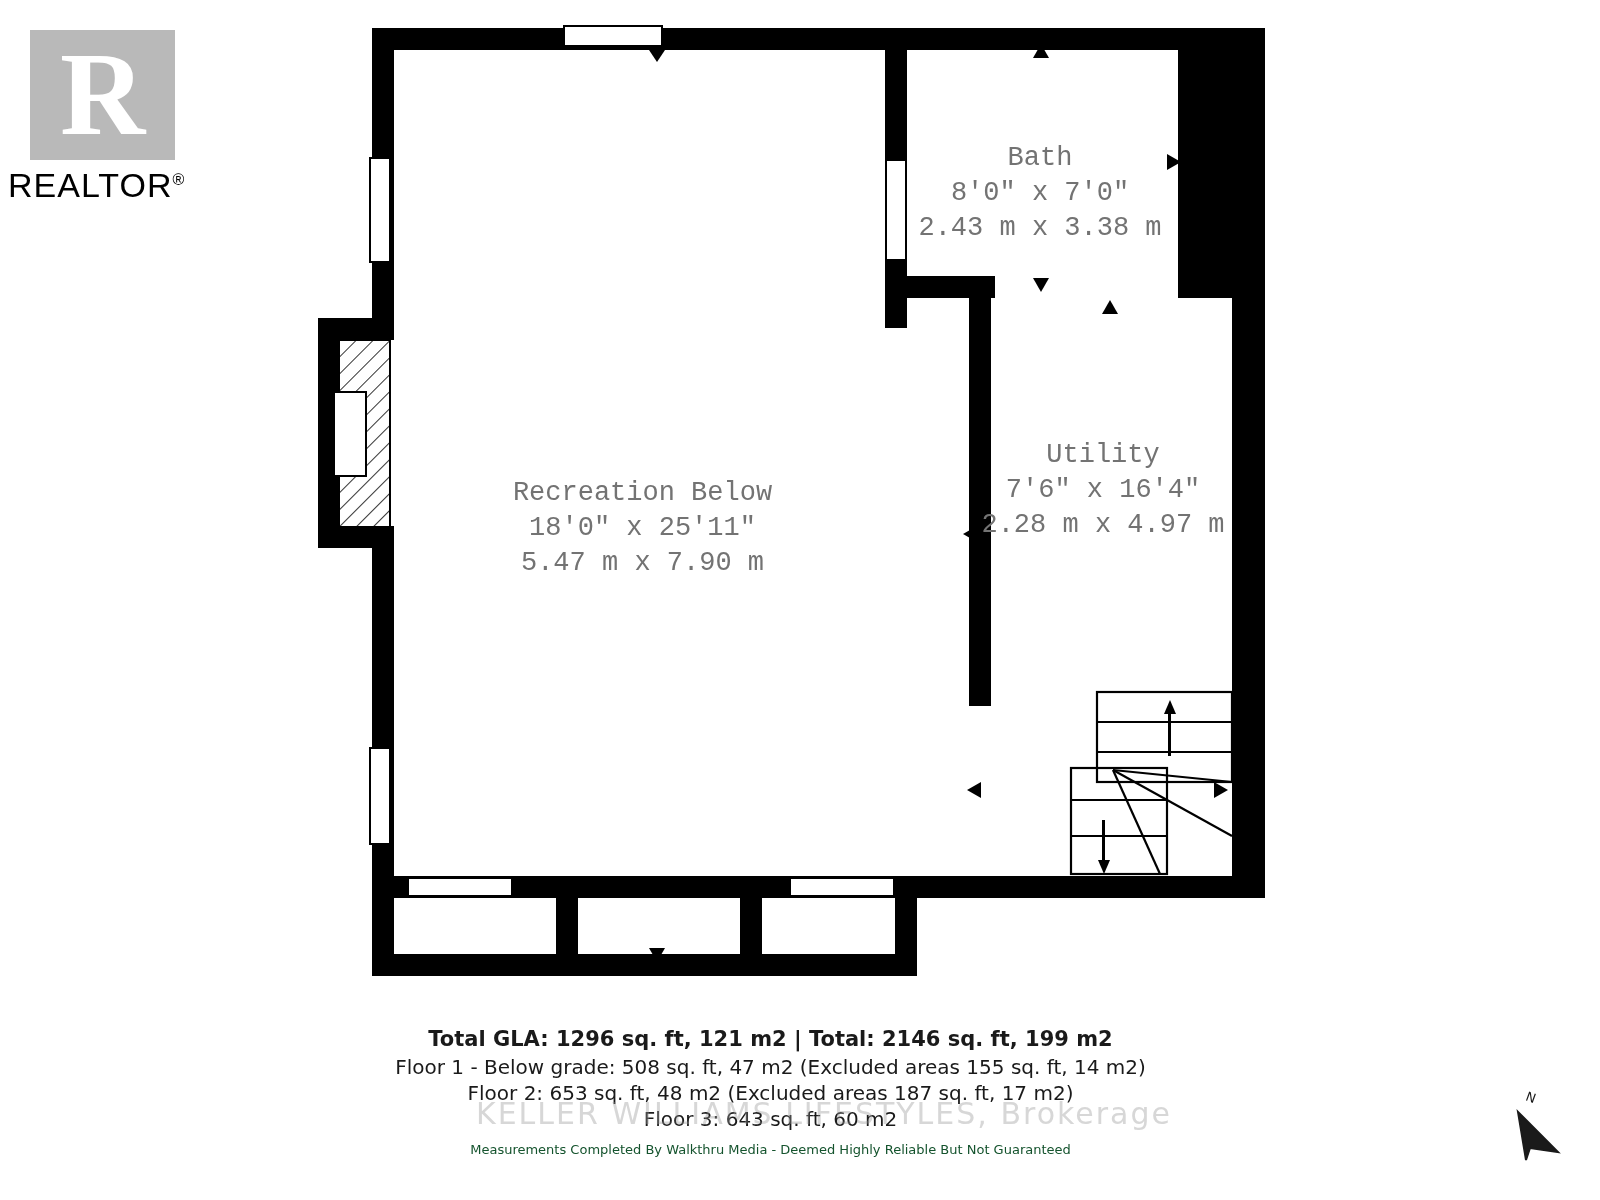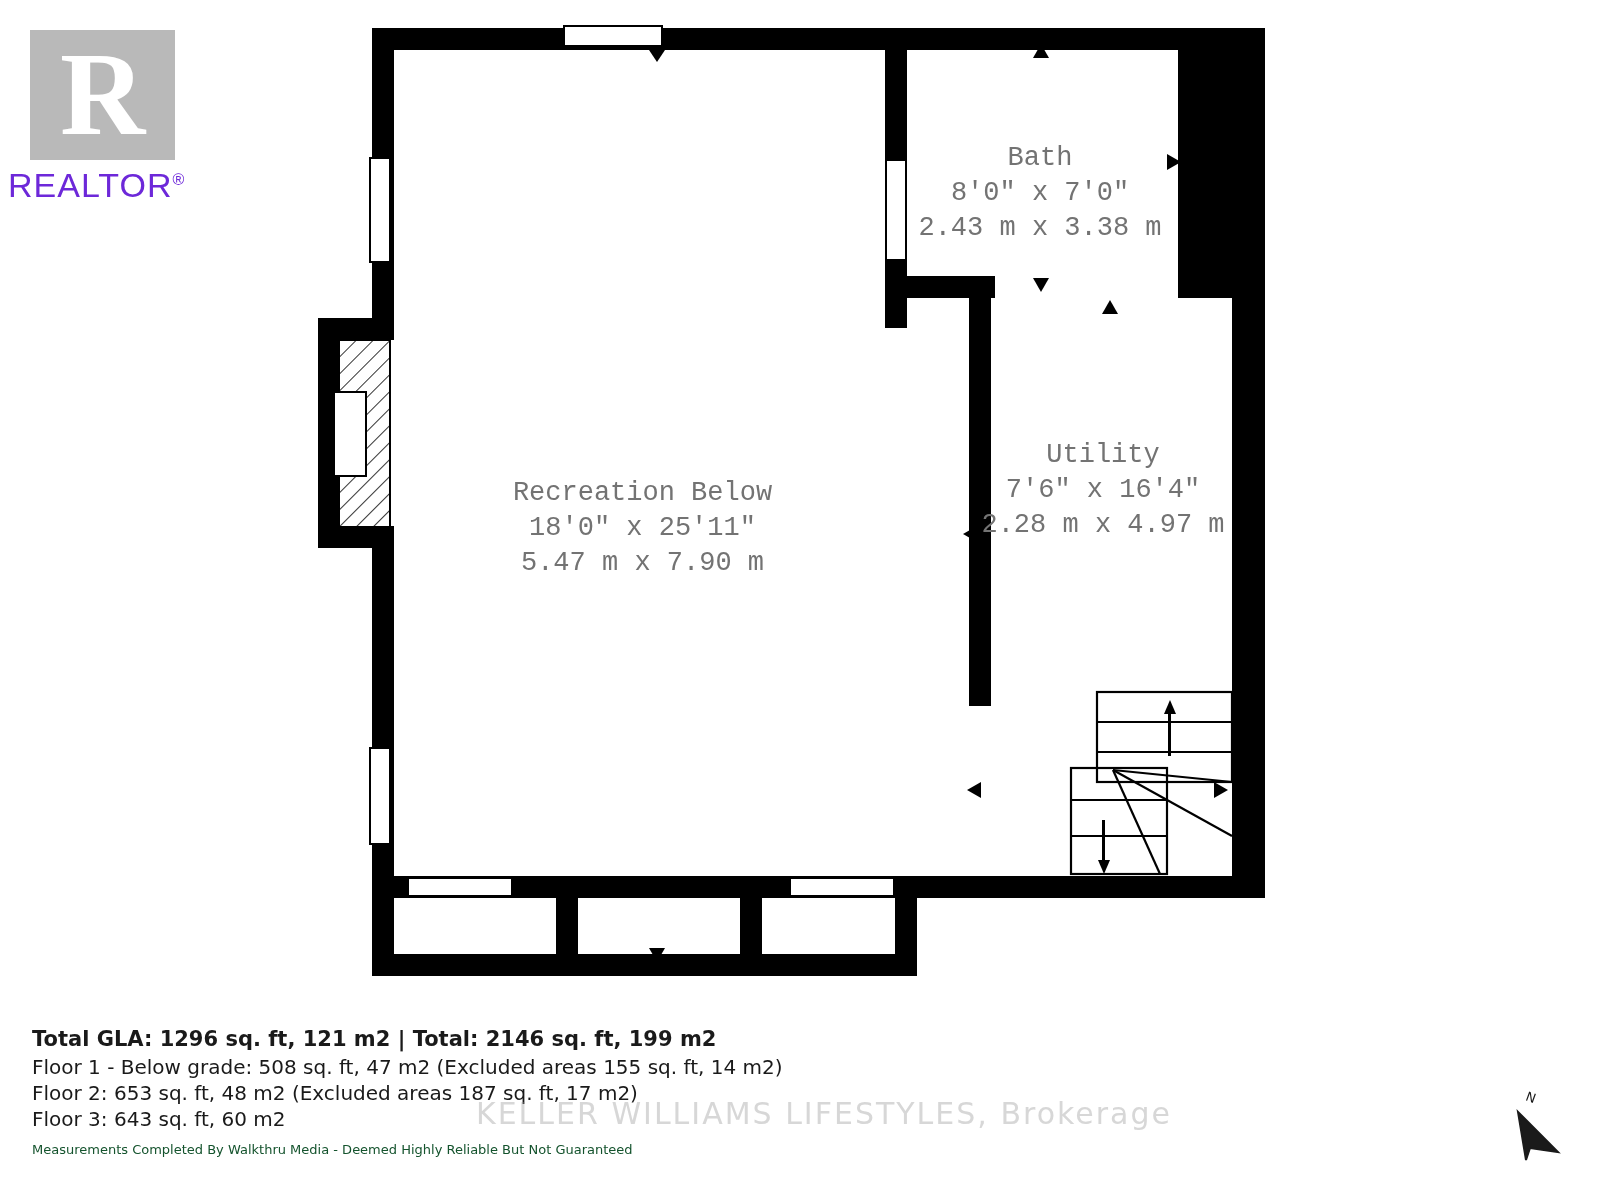--- a/index.html
+++ b/index.html
@@ -44,21 +44,21 @@
     font-weight: 700;
   }
   #realtor-wordmark {
     position: absolute;
     left: 0;
     top: 148px;
     width: 195px;
     font-family: "Liberation Sans", sans-serif;
     font-size: 34px;
     letter-spacing: 1px;
-    color: #6d28d9;
+    color: #000000;
     font-weight: 400;
   }
   #realtor-wordmark .reg {
     font-size: 16px;
     vertical-align: super;
   }
 
   
   #floorplan {
     position: absolute;
@@ -100,22 +100,22 @@
     top: 438px;
     width: 350px;
   }
 
   
   #summary {
     position: absolute;
     left: 0;
     top: 1027px;
     width: 1541px;
+    text-align: center;
     font-family: "DejaVu Sans", sans-serif;
-    margin-left: 32px;
   }
   #summary .total-line {
     font-size: 21px;
     font-weight: 700;
     margin-bottom: 3px;
   }
   #summary .floor-line {
     font-size: 20px;
     line-height: 1.30;
   }

